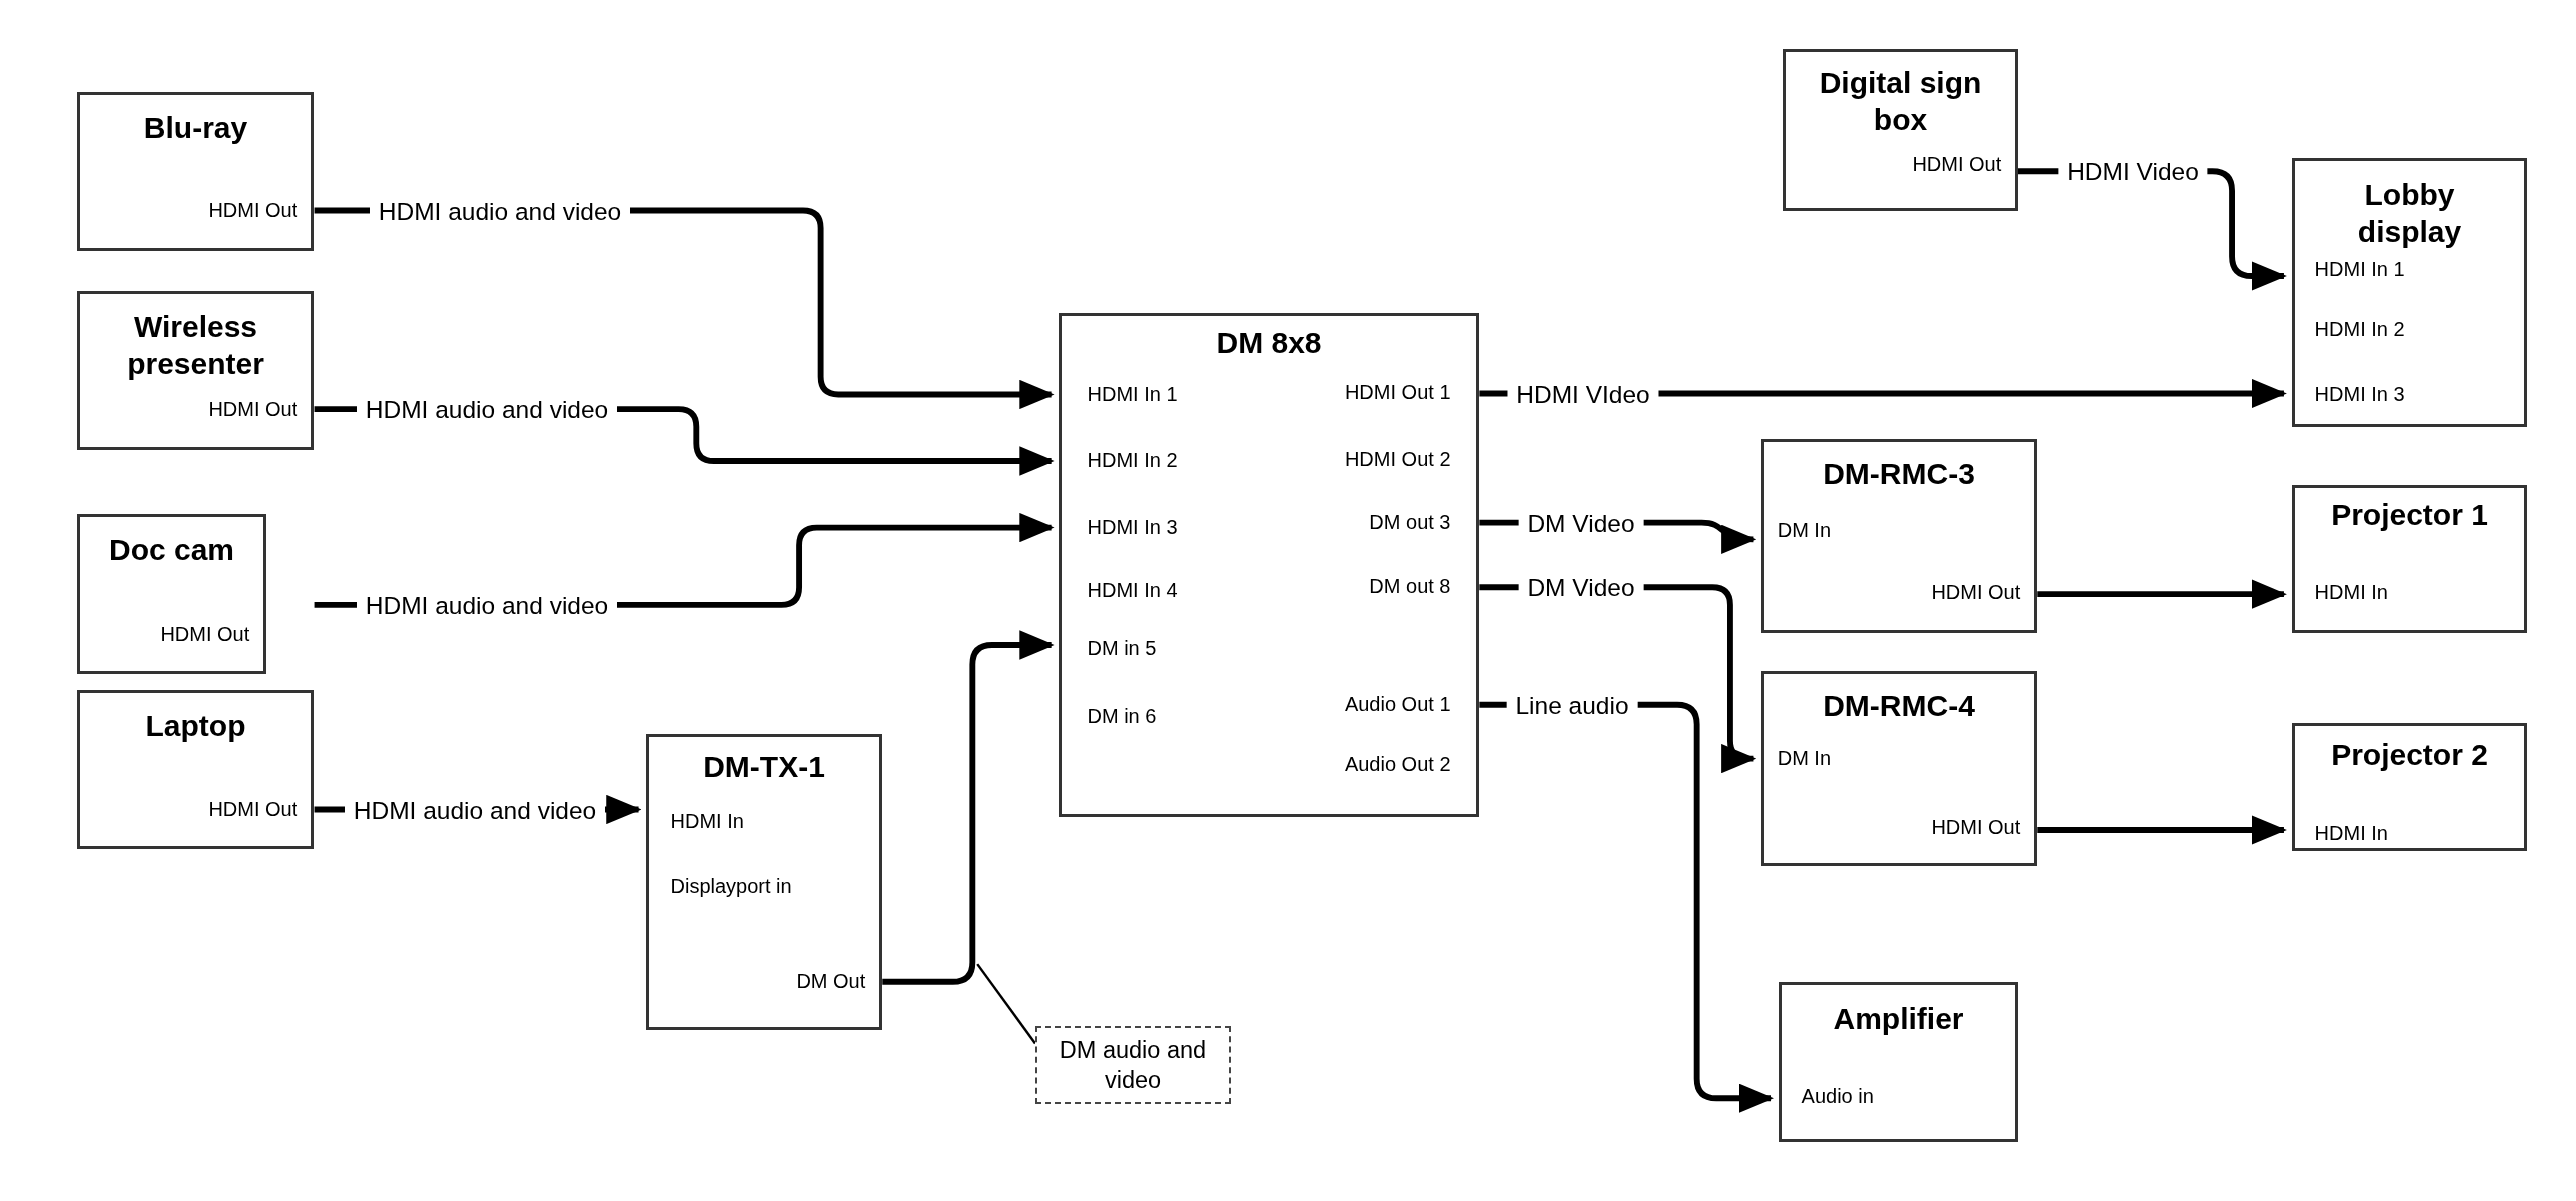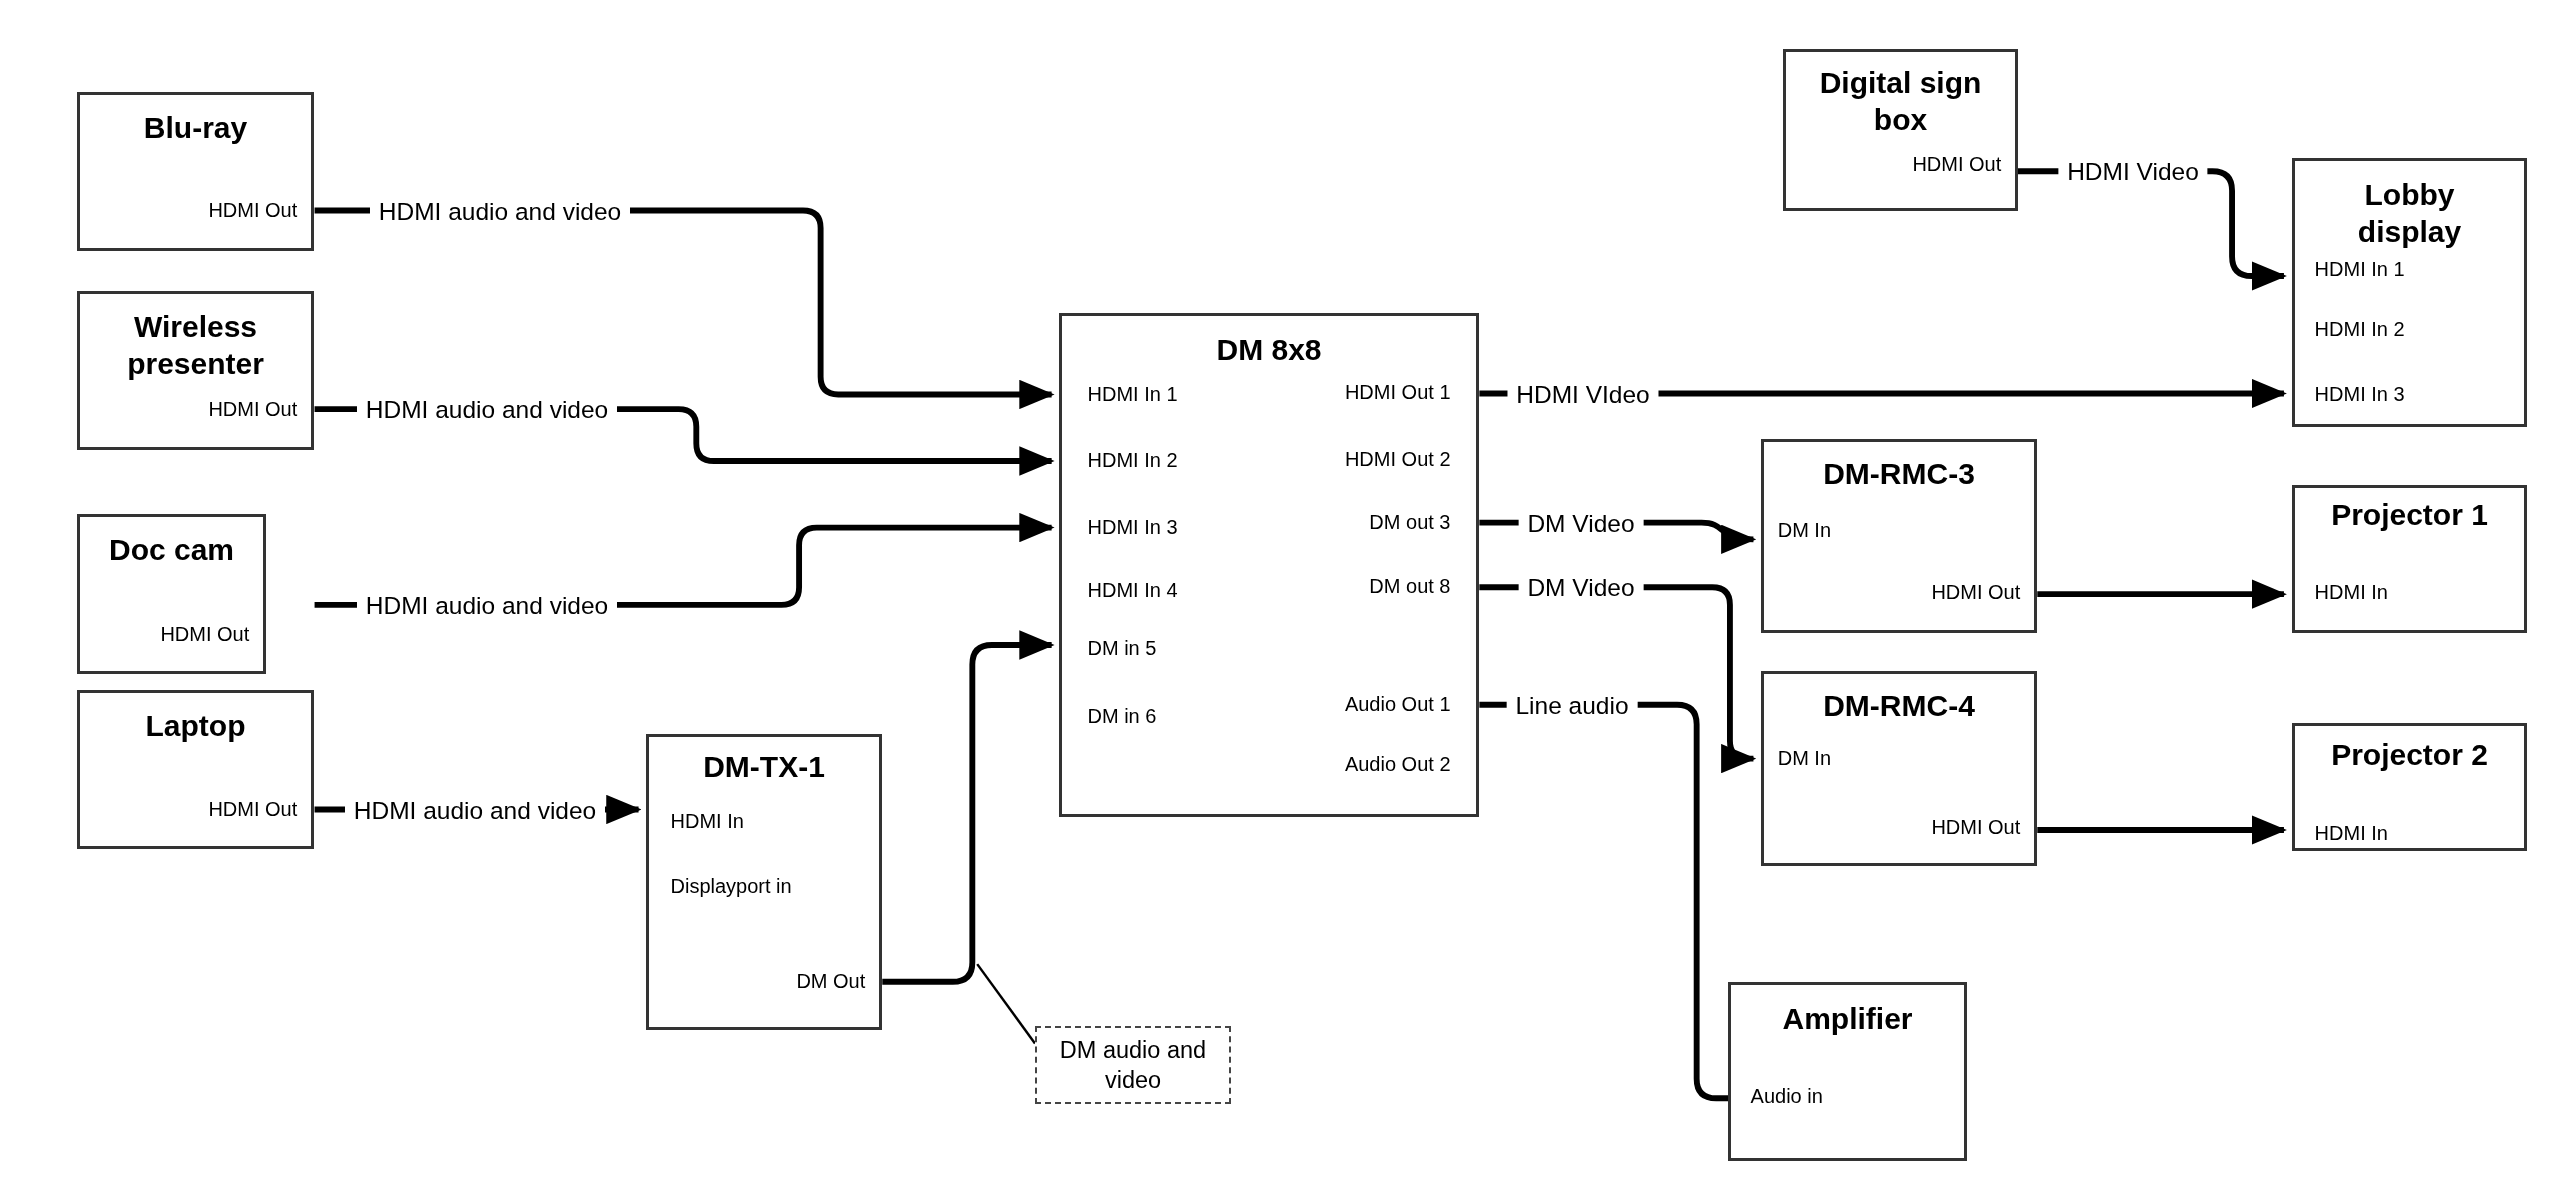--- a/index.html
+++ b/index.html
@@ -81,21 +81,21 @@
   </div>
 
   <div class="box" style="left:646px;top:734px;width:236px;height:296px;">
     <div class="title" style="top:10.8px;">DM-TX-1</div>
     <span class="port l" style="left:21.5px;top:84px;">HDMI In</span>
     <span class="port l" style="left:21.5px;top:149px;">Displayport in</span>
     <span class="port r" style="top:244px;">DM Out</span>
   </div>
 
   <div class="box" style="left:1059px;top:313px;width:420px;height:504px;">
-    <div class="title" style="top:15px;">DM 8x8</div>
+    <div class="title" style="top:8px;">DM 8x8</div>
     <span class="port l" style="top:78px;">HDMI In 1</span>
     <span class="port l" style="top:144px;">HDMI In 2</span>
     <span class="port l" style="top:211px;">HDMI In 3</span>
     <span class="port l" style="top:274px;">HDMI In 4</span>
     <span class="port l" style="top:332px;">DM in 5</span>
     <span class="port l" style="top:400px;">DM in 6</span>
     <span class="port" style="right:25.5px;top:76px;">HDMI Out 1</span>
     <span class="port" style="right:25.5px;top:143px;">HDMI Out 2</span>
     <span class="port" style="right:25.5px;top:206px;">DM out 3</span>
     <span class="port" style="right:25.5px;top:270px;">DM out 8</span>
@@ -136,21 +136,21 @@
     <div class="title" style="top:12.7px;">DM-RMC-4</div>
     <span class="port lt" style="top:84px;">DM In</span>
     <span class="port r" style="top:153px;">HDMI Out</span>
   </div>
 
   <div class="box" style="left:2292px;top:723px;width:235px;height:128px;">
     <div class="title" style="top:9.8px;">Projector 2</div>
     <span class="port ll" style="top:107px;">HDMI In</span>
   </div>
 
-  <div class="box" style="left:1728px;top:982px;width:239px;height:179px;">
+  <div class="box" style="left:1779px;top:982px;width:239px;height:160px;">
     <div class="title" style="top:14.7px;">Amplifier</div>
     <span class="port ll" style="top:111px;">Audio in</span>
   </div>
 
   <div class="box dashed" style="left:1035px;top:1026px;width:196px;height:78px;">
     <div class="callout-text">
       <span>DM audio and</span>
       <span>video</span>
     </div>
   </div>

